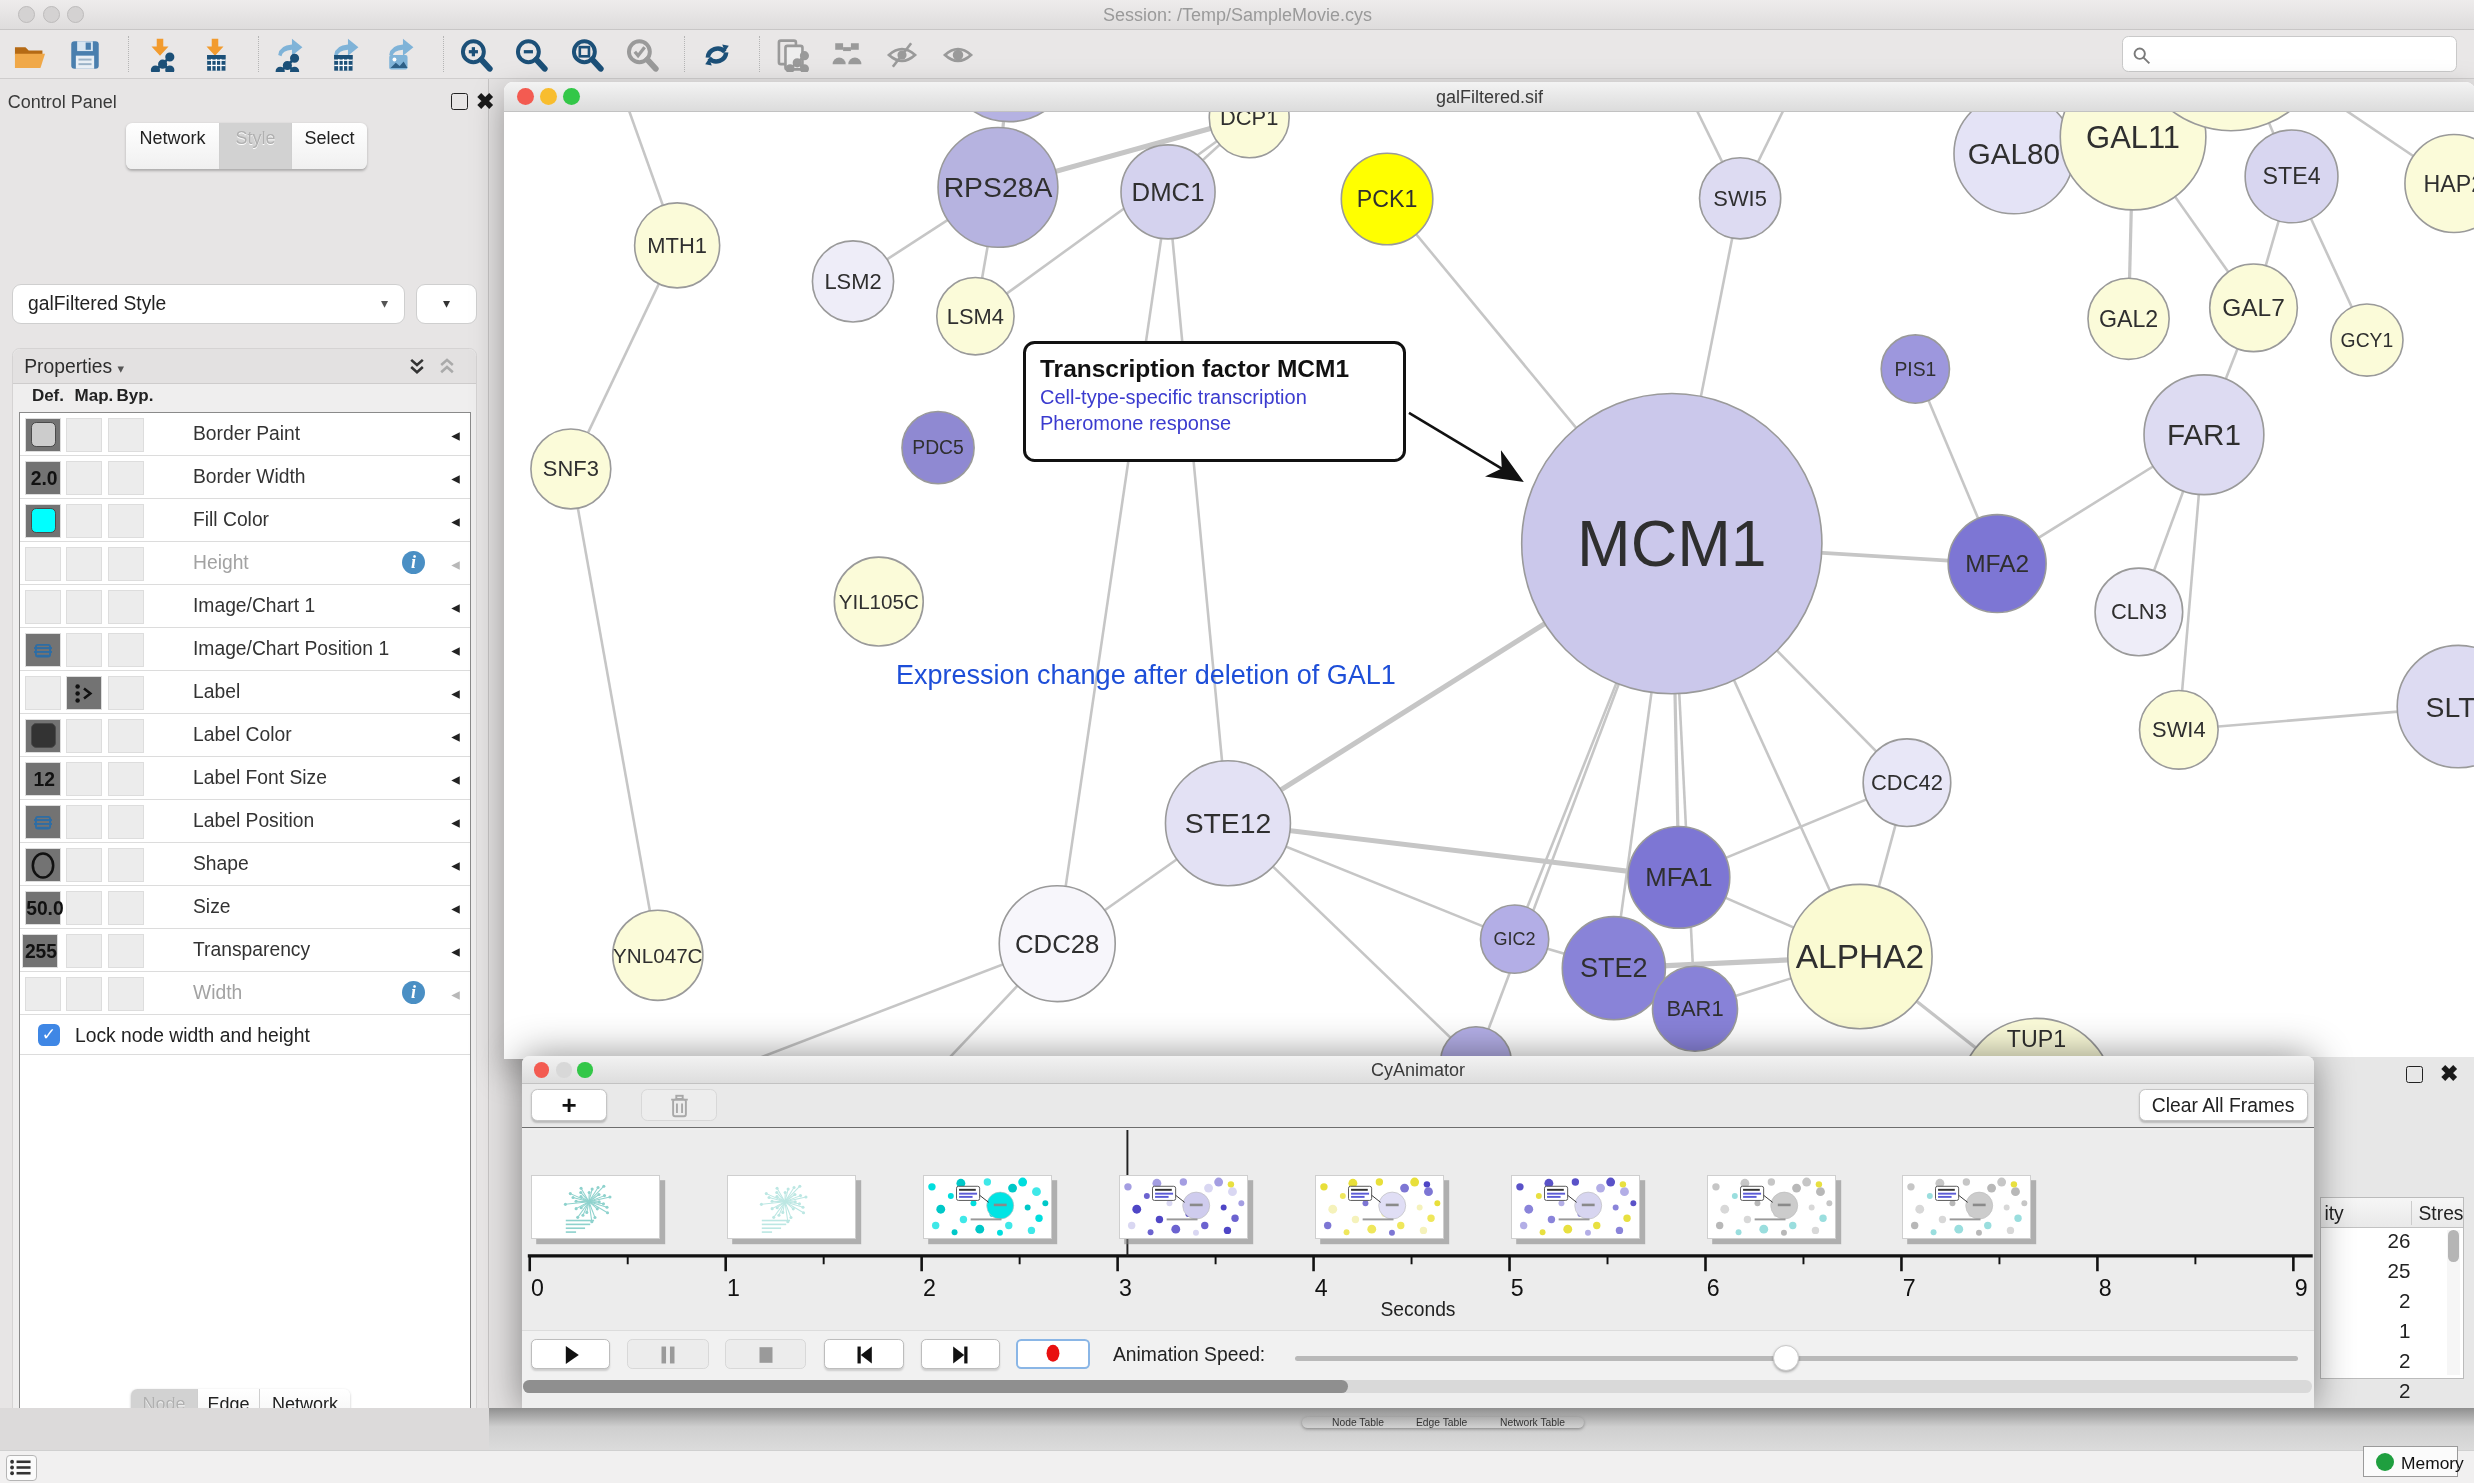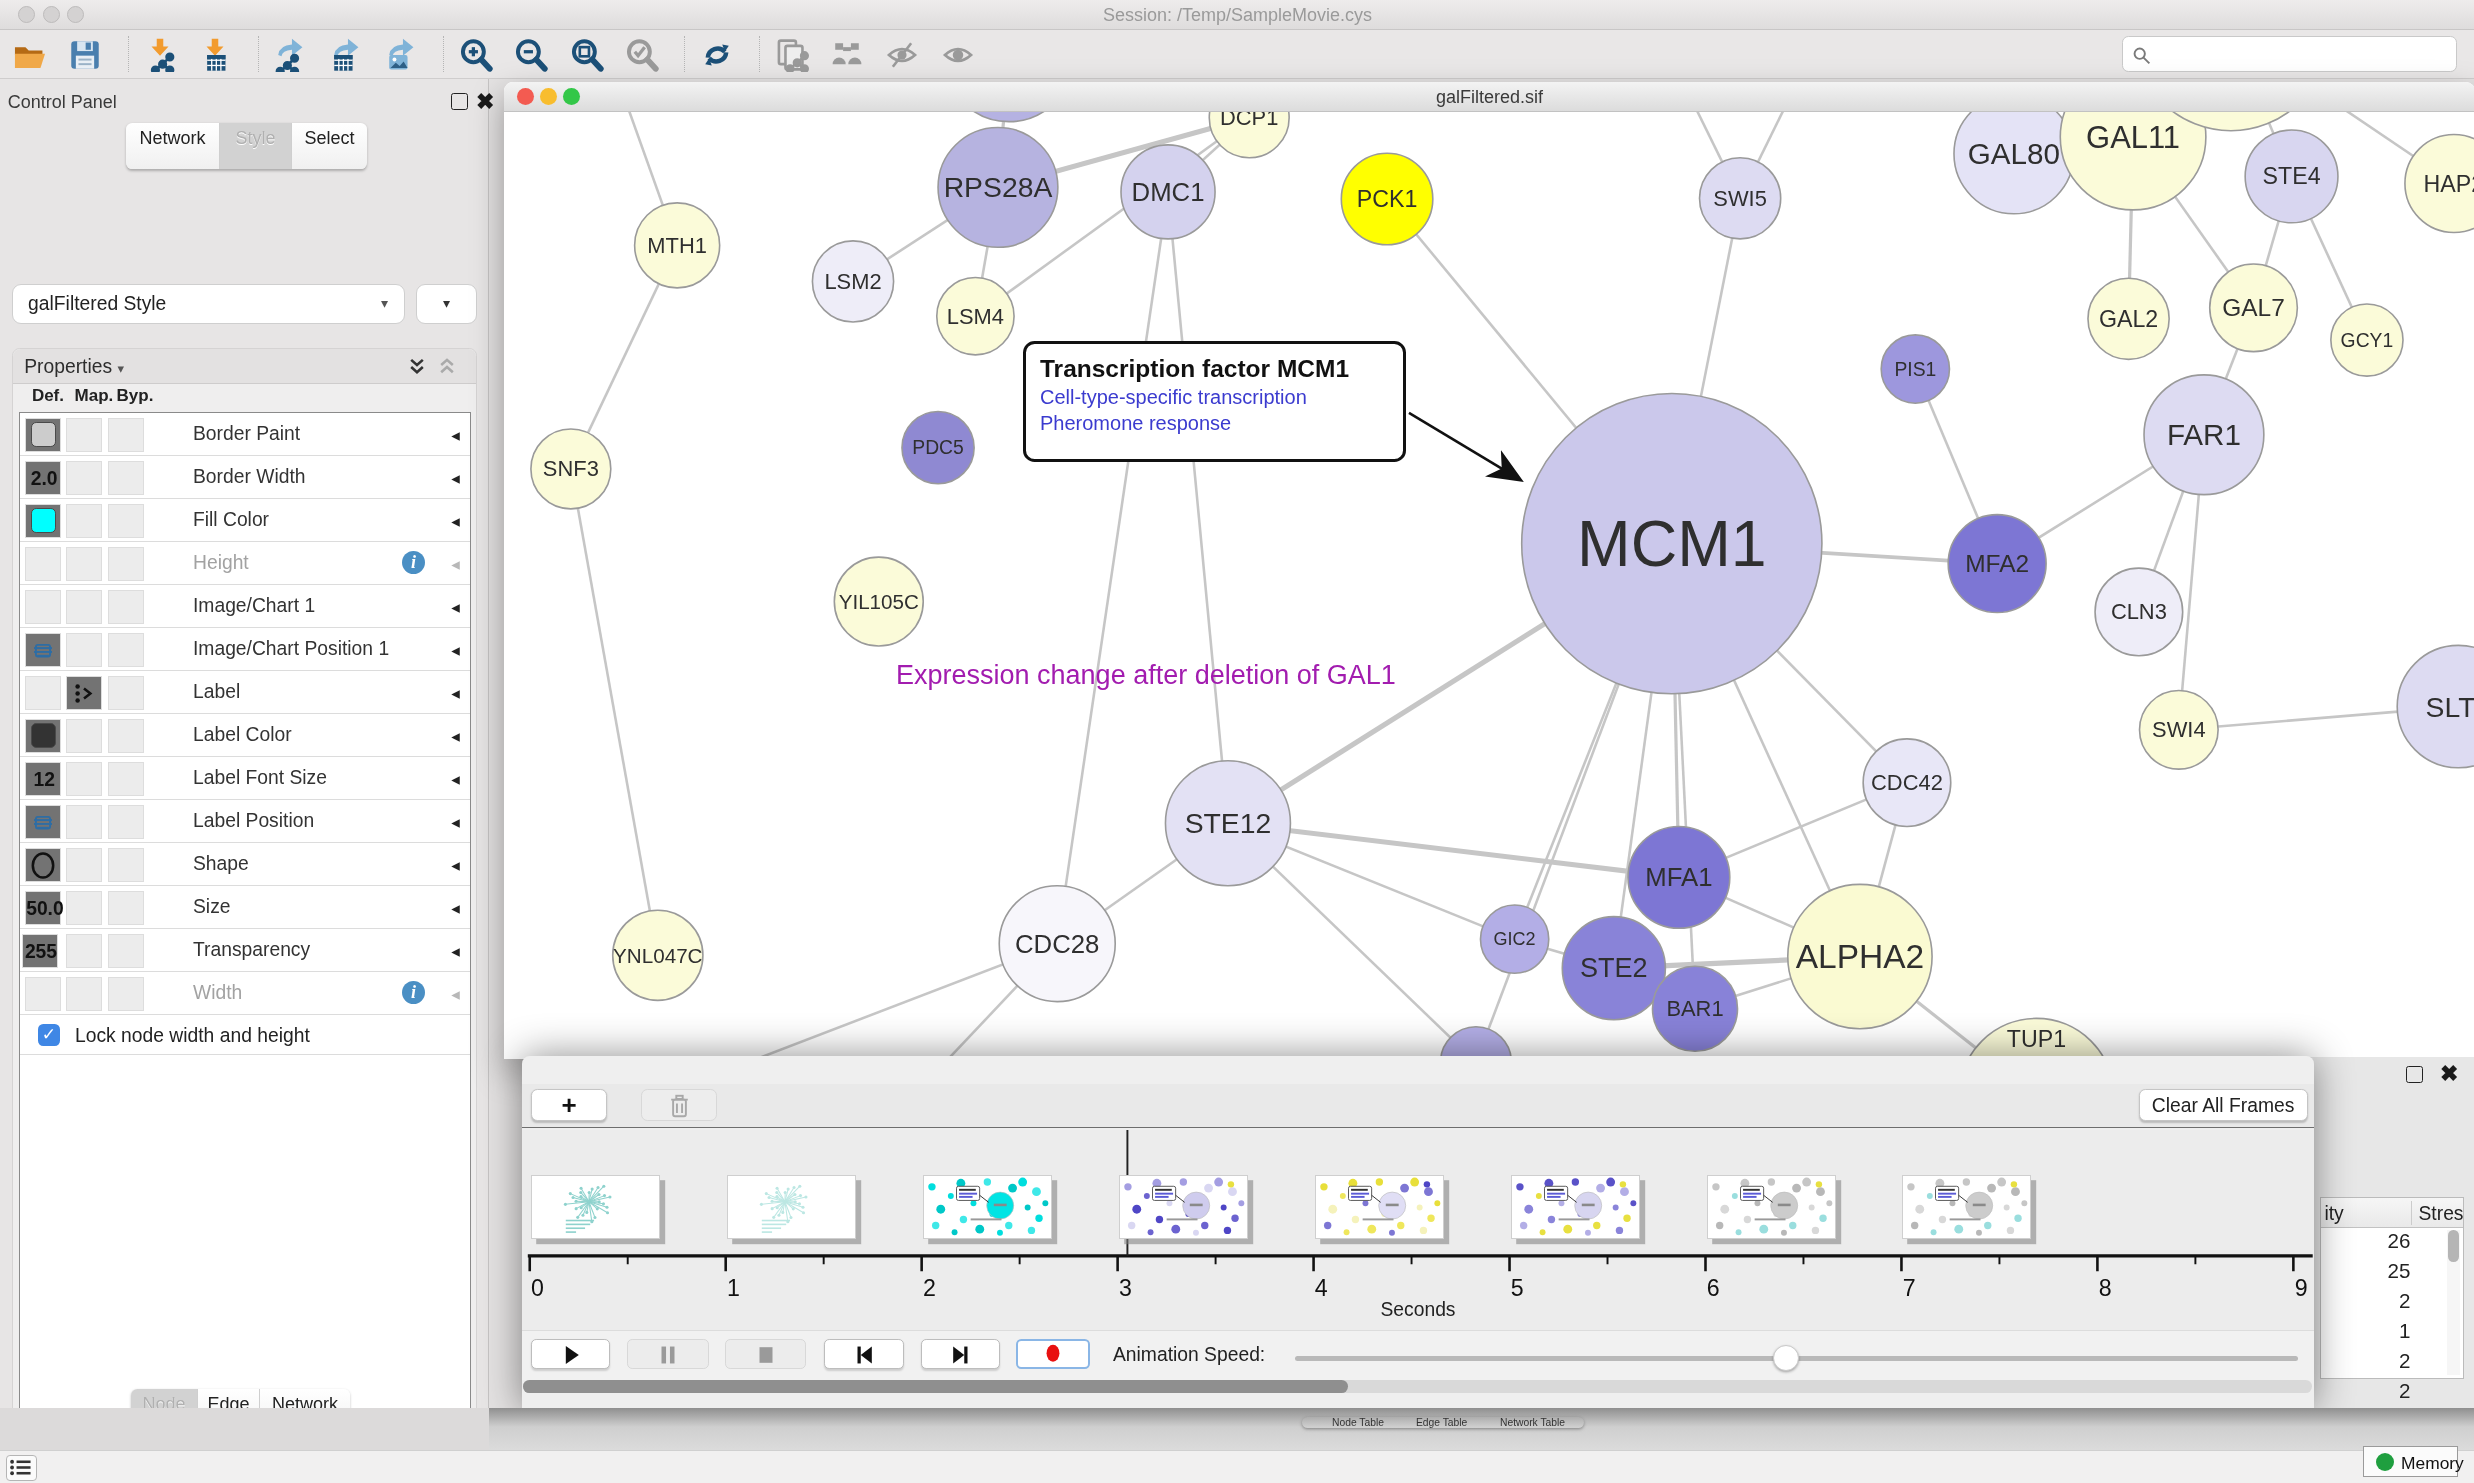--- a/index.html
+++ b/index.html
@@ -67,21 +67,21 @@
           box-shadow:0 13px 32px rgba(0,0,0,.35);overflow:hidden;background:#fff;}
   .netbar{position:absolute;left:0;top:0;width:100%;height:30px;
           background:linear-gradient(#f3f3f3,#dcdcdc);border-bottom:0.6px solid #c2c2c2;}
   .netbar .win-title{position:absolute;left:0;top:0;width:100%;text-align:center;line-height:30px;
                      font-size:18px;color:#3a3a3a;}
   .canvas{position:absolute;left:0;top:30px;width:1971px;height:947px;background:#fff;overflow:hidden;}
   .annot{position:absolute;left:519px;top:229px;width:383px;height:121px;background:#fff;
          border:3.9px solid #111;border-radius:11.6px;padding:9px 0 0 14px;}
   .annot .a-title{font-size:24.5px;font-weight:bold;color:#111;line-height:31px;}
   .annot .a-line{font-size:20px;line-height:26px;}
-  .caption{position:absolute;left:392px;top:548px;font-size:27px;color:#a21caf;}
+  .caption{position:absolute;left:392px;top:548px;font-size:27px;color:#1d4ed8;}
   
   .anim{position:absolute;left:522px;top:1056px;width:1792px;height:353px;background:#efefef;
         border-radius:7.7px 7.7px 0 0;box-shadow:0 0 39px rgba(0,0,0,.45);overflow:hidden;}
   .animbar{position:absolute;left:0;top:0;width:100%;height:28px;
            background:linear-gradient(#f2f2f2,#dddddd);border-bottom:0.6px solid #c2c2c2;}
   .animbar .win-title{position:absolute;left:0;top:0;width:100%;text-align:center;line-height:28px;
                       font-size:18px;color:#3a3a3a;}
   .animtools{position:absolute;left:0;top:28px;width:100%;height:44px;background:#e9e9e9;
              border-bottom:1.9px solid #6e6e6e;}
   .abtn{position:absolute;top:5.2px;height:32px;border-radius:6.4px;text-align:center;}
@@ -741,20 +741,26 @@
           <div class="res-row">2</div>
           <div class="res-row">2</div>
         </div>
       <div class="vscroll">
           <div class="thumb"></div>
         </div>
     </div>
   </div>
 
   <div class="anim">
+    <div class="animbar">
+      <div class="tl-dot" style="left:11.6px;top:6.4px;width:15.5px;height:15.5px;background:#f35b51;"></div>
+      <div class="tl-dot" style="left:34px;top:6.4px;width:15.5px;height:15.5px;background:#d8d8d8;"></div>
+      <div class="tl-dot" style="left:55px;top:6.4px;width:15.5px;height:15.5px;background:#33c748;"></div>
+      <div class="win-title">CyAnimator</div>
+    </div>
     <div class="animtools">
       <div class="abtn addbtn">+</div>
       <div class="abtn trashbtn">
         <svg width="23" height="26" viewBox="0 0 36 40" style="margin:2.6px auto;">
           <rect x="8" y="10" width="20" height="26" rx="3" fill="none" stroke="#a8a8a8" stroke-width="3"></rect>
           <line x1="5" y1="10" x2="31" y2="10" stroke="#a8a8a8" stroke-width="3"></line>
           <rect x="13" y="4" width="10" height="5" fill="none" stroke="#a8a8a8" stroke-width="3"></rect>
           <line x1="14" y1="16" x2="14" y2="31" stroke="#a8a8a8" stroke-width="3"></line>
           <line x1="22" y1="16" x2="22" y2="31" stroke="#a8a8a8" stroke-width="3"></line>
         </svg>

